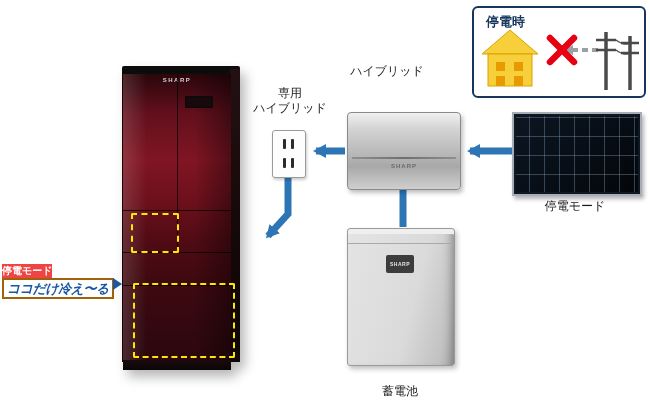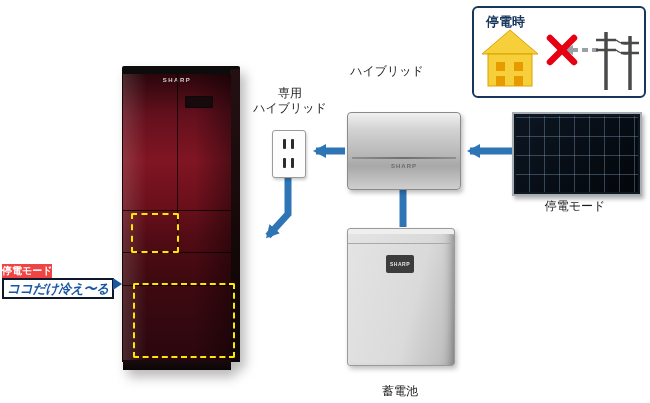--- a/index.html
+++ b/index.html
@@ -24,21 +24,21 @@
   .seam-h{position:absolute;left:0;width:108px;height:1px;background:rgba(0,0,0,.75);}
   .seam-v{position:absolute;width:1px;background:rgba(0,0,0,.7);}
   .fridge-base{position:absolute;left:0;top:286px;width:108px;height:10px;background:linear-gradient(180deg,#190b0d,#0b0506);}
   .hl{position:absolute;border:2px dashed #ffe600;z-index:5;border-radius:2px;}
   .hl-small{left:9px;top:147px;width:44px;height:36px;}
   .hl-large{left:11px;top:217px;width:98px;height:71px;}
 
   
   .callout{left:2px;top:260px;z-index:6;}
   .callout-badge{display:inline-block;background:#ef4444;color:#fff;font-size:10px;font-weight:bold;padding:1px 0;line-height:12px;}
-  .callout-box{display:inline-block;border:2px solid #0f172a;background:#fff;color:#1857a4;font-weight:bold;font-style:italic;font-size:13px;line-height:17px;padding:0 3px;letter-spacing:-0.5px;white-space:nowrap;margin-top:0;}
+  .callout-box{display:inline-block;border:2px solid #a16207;background:#fff;color:#1857a4;font-weight:bold;font-style:italic;font-size:13px;line-height:17px;padding:0 3px;letter-spacing:-0.5px;white-space:nowrap;margin-top:0;}
   .callout-arrow{position:absolute;left:111px;top:18px;width:0;height:0;border-top:6px solid transparent;border-bottom:6px solid transparent;border-left:9px solid #1857a4;}
 
   
   .outlet-label{left:250px;top:86px;width:80px;text-align:center;font-size:12px;line-height:15px;color:#1a1a1a;z-index:3;}
   .outlet{left:272px;top:130px;width:32px;height:46px;background:#fdfdfd;border:1px solid #9a9a9a;border-radius:3px;box-shadow:1px 2px 3px rgba(0,0,0,.2);z-index:2;}
   .slot{position:absolute;width:3px;height:10px;background:#2b2b2b;border-radius:1px;}
 
   
   .cond-label{left:320px;top:64px;width:134px;text-align:center;font-size:12px;line-height:15px;color:#1a1a1a;z-index:3;}
   .conditioner{left:347px;top:112px;width:112px;height:76px;border-radius:4px;border:1px solid #8a8a8a;

